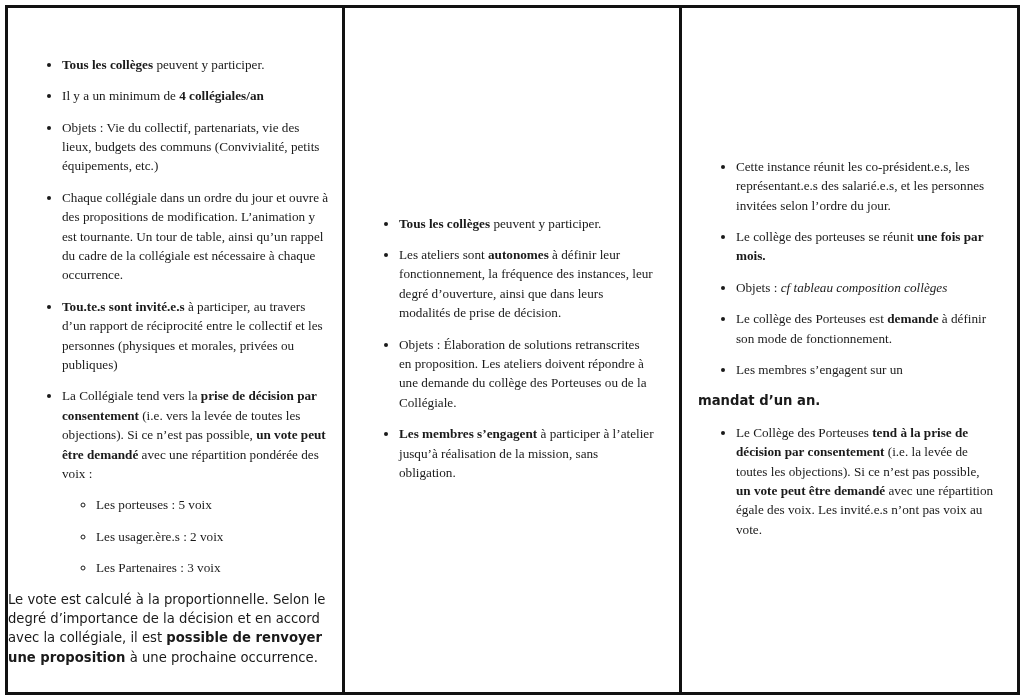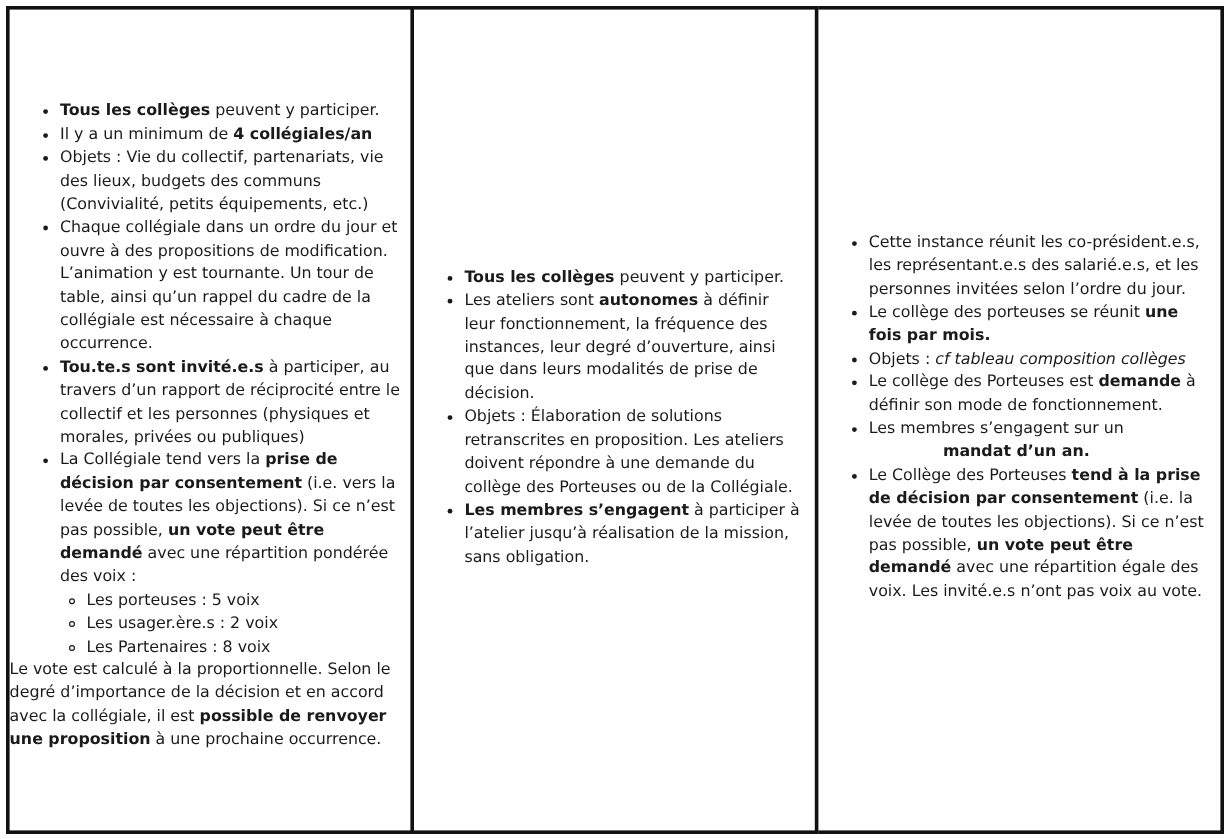--- a/index.html
+++ b/index.html
@@ -7,25 +7,25 @@
          font-family: "DejaVu Sans", sans-serif; color: #1a1a1a; }
   .tbl { position: absolute; left: 5px; top: 5px; width: 1015px; height: 690px;
          border-collapse: collapse; table-layout: fixed; }
   .tbl td, .tbl th { border: 3px solid #111; vertical-align: middle; padding: 0; }
   .tbl th { height: 86px; text-align: left; font-weight: bold; font-size: 15.5px; line-height: 23px;
             padding: 0 14px 0 18px; color: #1a1a1a; }
   .col1 { width: 336px; } .col2 { width: 336px; } .col3 { width: 337px; }
   .cell { font-size: 13.2px; line-height: 19.4px; }
   .cell ul { margin: 0; padding-left: 42px; list-style: disc; }
   .cell ul ul { padding-left: 22px; list-style: circle; }
-  .cell li { margin: 0; }
+  .cell li { margin: 12px; font-family: Liberation Serif, serif; }
   .c1 { padding: 14px 8px 18px 4px; vertical-align: top; }
   .c1 .body { padding-top: 10px; }
   .c1 .tail { }
-  .c3 .mandat { padding-left: 3px; text-align: center; }
+  .c3 .mandat { padding-left: 16px; }
   b { font-weight: bold; }
   i { font-style: italic; }
 </style>
 </head>
 <body>
 
 <table class="tbl">
   <colgroup>
       <col class="col1">
       <col class="col2">
@@ -39,21 +39,21 @@
       <ul>
         <li><b>Tous les collèges</b><span> peuvent y participer.</span></li>
         <li><span>Il y a un minimum de </span><b>4 collégiales/an</b></li>
         <li><span>Objets : Vie du collectif, partenariats, vie des lieux, budgets des communs (Convivialité, petits équipements, etc.)</span></li>
         <li><span>Chaque collégiale dans un ordre du jour et ouvre à des propositions de modification. L’animation y est tournante. Un tour de table, ainsi qu’un rappel du cadre de la collégiale est nécessaire à chaque occurrence.</span></li>
         <li><b>Tou.te.s sont invité.e.s</b><span> à participer, au travers d’un rapport de réciprocité entre le collectif et les personnes (physiques et morales, privées ou publiques)</span></li>
         <li><span>La Collégiale tend vers la </span><b>prise de décision par consentement</b><span> (i.e. vers la levée de toutes les objections). Si ce n’est pas possible, </span><b>un vote peut être demandé</b><span> avec une répartition pondérée des voix :</span>
           <ul>
             <li>Les porteuses : 5 voix</li>
             <li>Les usager.ère.s : 2 voix</li>
-            <li>Les Partenaires : 8 voix</li>
+            <li>Les Partenaires : 3 voix</li>
           </ul>
         </li>
       </ul>
       <div class="tail"><span>Le vote est calculé à la proportionnelle. Selon le degré d’importance de la décision et en accord avec la collégiale, il est </span><b>possible de renvoyer une proposition</b><span> à une prochaine occurrence.</span></div>
       </div>
     </td>
 
     <td class="cell c2" style="padding: 0 12px 4px 0;">
       <ul>
         <li><b>Tous les collèges</b><span> peuvent y participer.</span></li>

